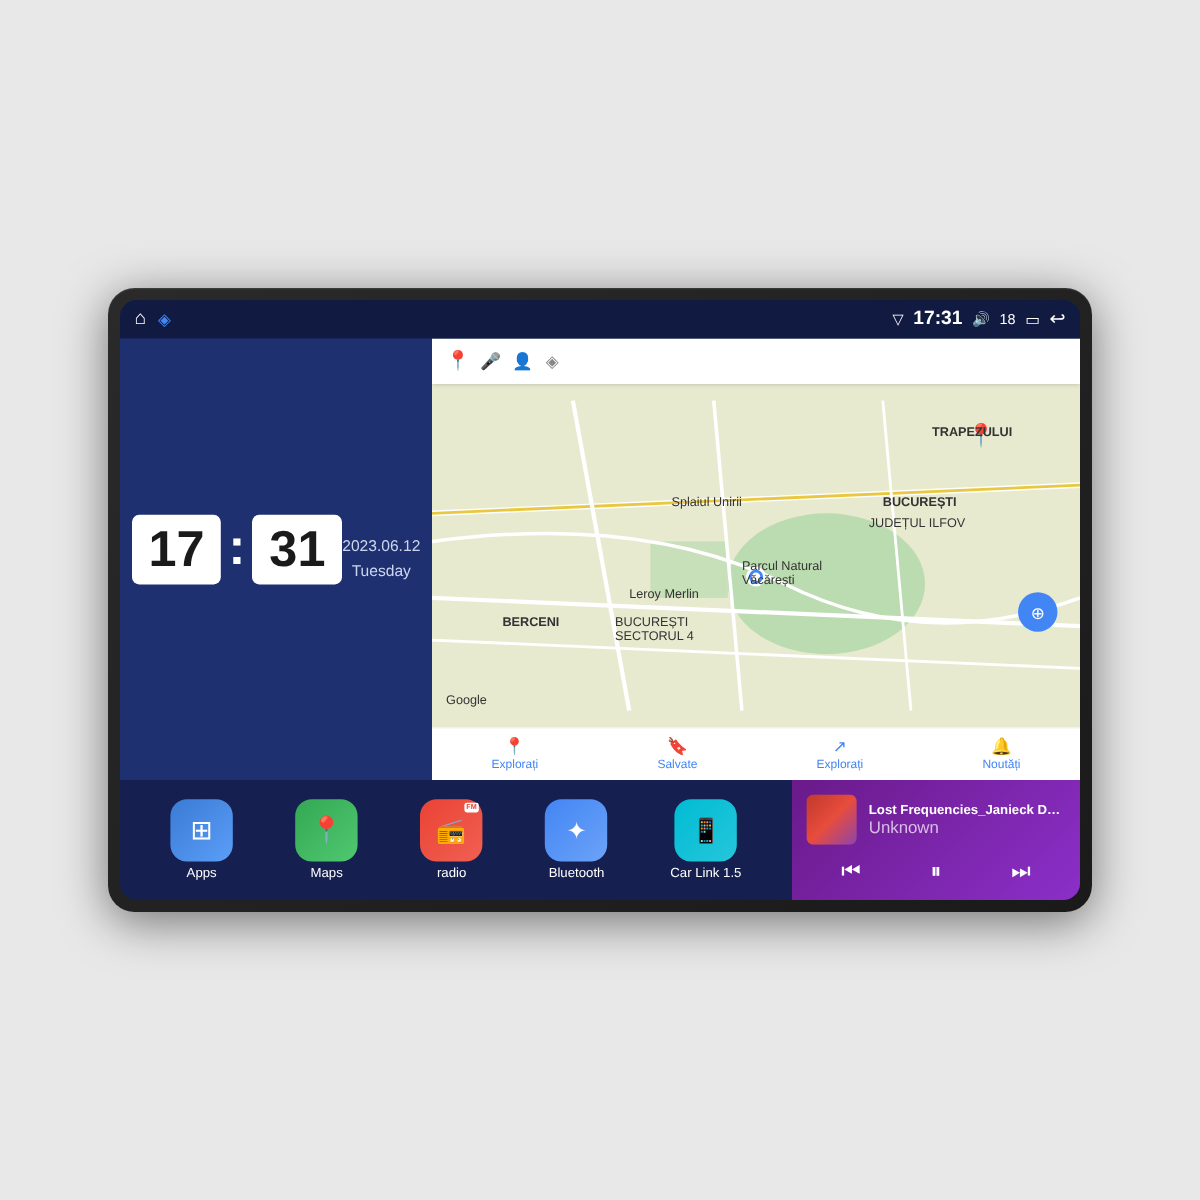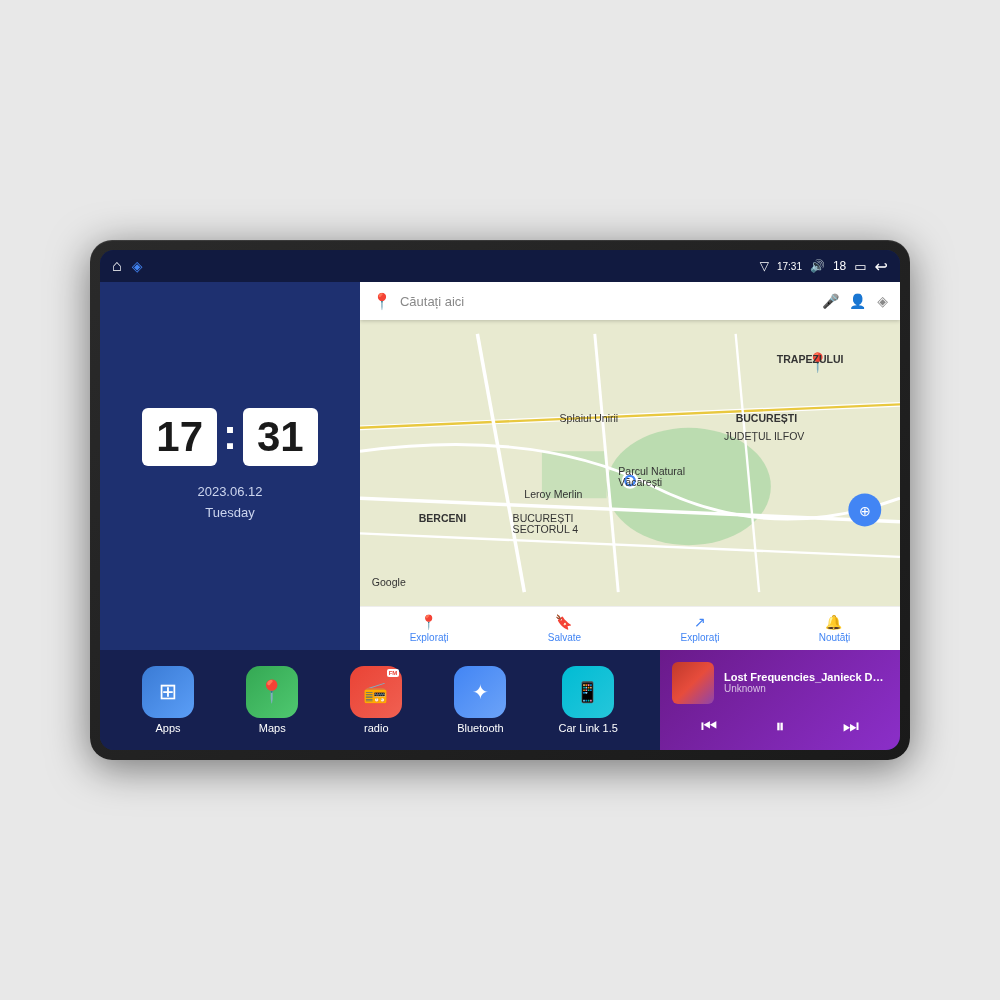--- a/index.html
+++ b/index.html
@@ -58,22 +58,22 @@
 
     .status-right {
       display: flex;
       align-items: center;
       gap: 8px;
       color: white;
       font-size: 12px;
     }
 
     .status-time {
-      font-size: 10px;
-      font-weight: 400;
+      font-size: 16px;
+      font-weight: 700;
     }
 
     
     .main-content {
       flex: 1;
       display: flex;
       flex-direction: column;
       overflow: hidden;
     }
 
@@ -83,21 +83,21 @@
       flex: 1;
       overflow: hidden;
     }
 
     
     .clock-widget {
       width: 260px;
       flex-shrink: 0;
       background: #1e3070;
       display: flex;
-      flex-direction: column;
+      flex-direction: row;
       align-items: center;
       justify-content: center;
       padding: 20px;
     }
 
     .clock-display {
       display: flex;
       align-items: center;
       gap: 6px;
       margin-bottom: 16px;
@@ -291,21 +291,21 @@
       color: white;
       font-size: 11px;
       font-weight: bold;
       white-space: nowrap;
       overflow: hidden;
       text-overflow: ellipsis;
     }
 
     .music-artist {
       color: rgba(255,255,255,0.7);
-      font-size: 10px;
+      font-size: 14px;
     }
 
     .music-controls {
       display: flex;
       align-items: center;
       justify-content: space-around;
     }
 
     .music-btn {
       color: white;
@@ -360,21 +360,20 @@
           <div class="clock-date">
             <div>2023.06.12</div>
             <div>Tuesday</div>
           </div>
         </div>
 
         <div class="map-widget">
 
           <div class="map-search-bar">
             <span class="map-pin-icon">📍</span>
-            <span class="map-search-text">Căutați aici</span>
             <div class="map-search-icons">
               <span style="font-size:14px; color:#888;">🎤</span>
               <span style="font-size:14px; color:#888;">👤</span>
               <span style="font-size:14px; color:#888;">◈</span>
             </div>
           </div>
 
           <div class="map-body">
             <svg class="map-svg" viewBox="0 0 460 220" xmlns="http://www.w3.org/2000/svg">
 

